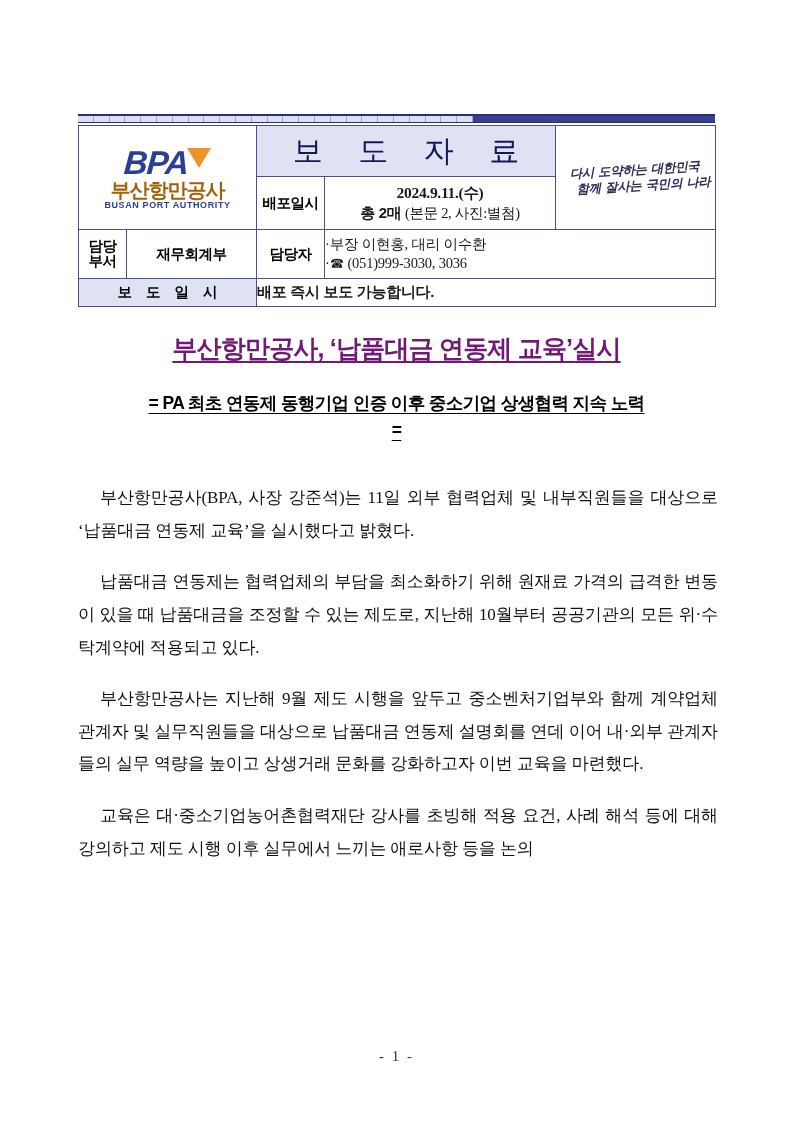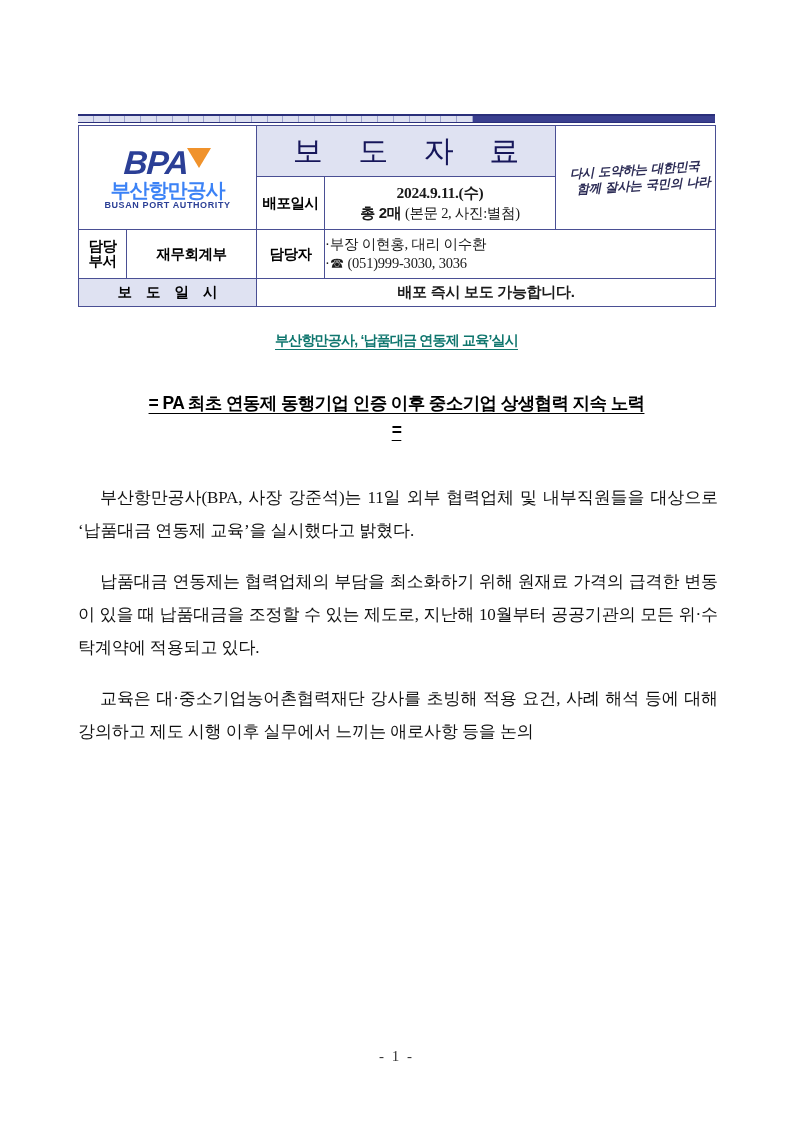--- a/index.html
+++ b/index.html
@@ -97,21 +97,21 @@
     border-right: 12px solid transparent;
     border-top: 20px solid #f0922b;
     vertical-align: top;
     margin-left: -2px;
     margin-top: 2px;
   }
   .logo-kr {
     font-family: "Liberation Sans", sans-serif;
     font-weight: bold;
     font-size: 20px;
-    color: #3b82f6;
+    color: #a16207;
     letter-spacing: -1px;
     margin-top: 1px;
   }
   .logo-en {
     font-family: "Liberation Sans", sans-serif;
     font-weight: bold;
     font-size: 9px;
     color: #2b3f96;
     letter-spacing: 0.6px;
     margin-top: 1px;
@@ -176,43 +176,42 @@
     font-family: "Liberation Sans", sans-serif;
     font-size: 15px;
   }
   .contact-line {
     font-size: 14.5px;
     letter-spacing: -0.2px;
     line-height: 1.28;
     white-space: nowrap;
   }
   .embargo {
-    text-align: center;
     font-family: "Liberation Sans", sans-serif;
     font-weight: bold;
     font-size: 15px;
     letter-spacing: -0.3px;
   }
   .spaced {
     letter-spacing: 5px;
     text-indent: 5px;
   }
 
   
   .doc-title {
     position: absolute;
     left: 60px;
     top: 332px;
     width: 673px;
     text-align: center;
     font-family: "Liberation Sans", sans-serif;
     font-weight: bold;
-    font-size: 14px;
+    font-size: 25px;
     letter-spacing: -0.8px;
-    color: #0f766e;
+    color: #701a75;
   }
   .doc-title .u { text-decoration: underline; text-underline-offset: 4px; }
 
   .doc-subtitle {
     position: absolute;
     left: 60px;
     top: 390px;
     width: 673px;
     text-align: center;
     font-family: "Liberation Sans", sans-serif;
@@ -358,18 +357,19 @@
   </div>
 
   <div class="doc-subtitle">
     <span class="u">= PA 최초 연동제 동행기업 인증 이후 중소기업 상생협력 지속 노력</span><br>
     <span class="u">=</span>
   </div>
 
   <div class="body-text">
     <p class="para">부산항만공사(BPA, 사장 강준석)는 11일 외부 협력업체 및 내부직원들을 대상으로 ‘납품대금 연동제 교육’을 실시했다고 밝혔다.</p>
     <p class="para">납품대금 연동제는 협력업체의 부담을 최소화하기 위해 원재료 가격의 급격한 변동이 있을 때 납품대금을 조정할 수 있는 제도로, 지난해 10월부터 공공기관의 모든 위·수탁계약에 적용되고 있다.</p>
+    <p class="para">부산항만공사는 지난해 9월 제도 시행을 앞두고 중소벤처기업부와 함께 계약업체 관계자 및 실무직원들을 대상으로 납품대금 연동제 설명회를 연데 이어 내·외부 관계자들의 실무 역량을 높이고 상생거래 문화를 강화하고자 이번 교육을 마련했다.</p>
     <p class="para last">교육은 대·중소기업농어촌협력재단 강사를 초빙해 적용 요건, 사례 해석 등에 대해 강의하고 제도 시행 이후 실무에서 느끼는 애로사항 등을 논의</p>
   </div>
 
   <div class="page-number">- 1 -</div>
 
 </div>
 
 </body></html>

